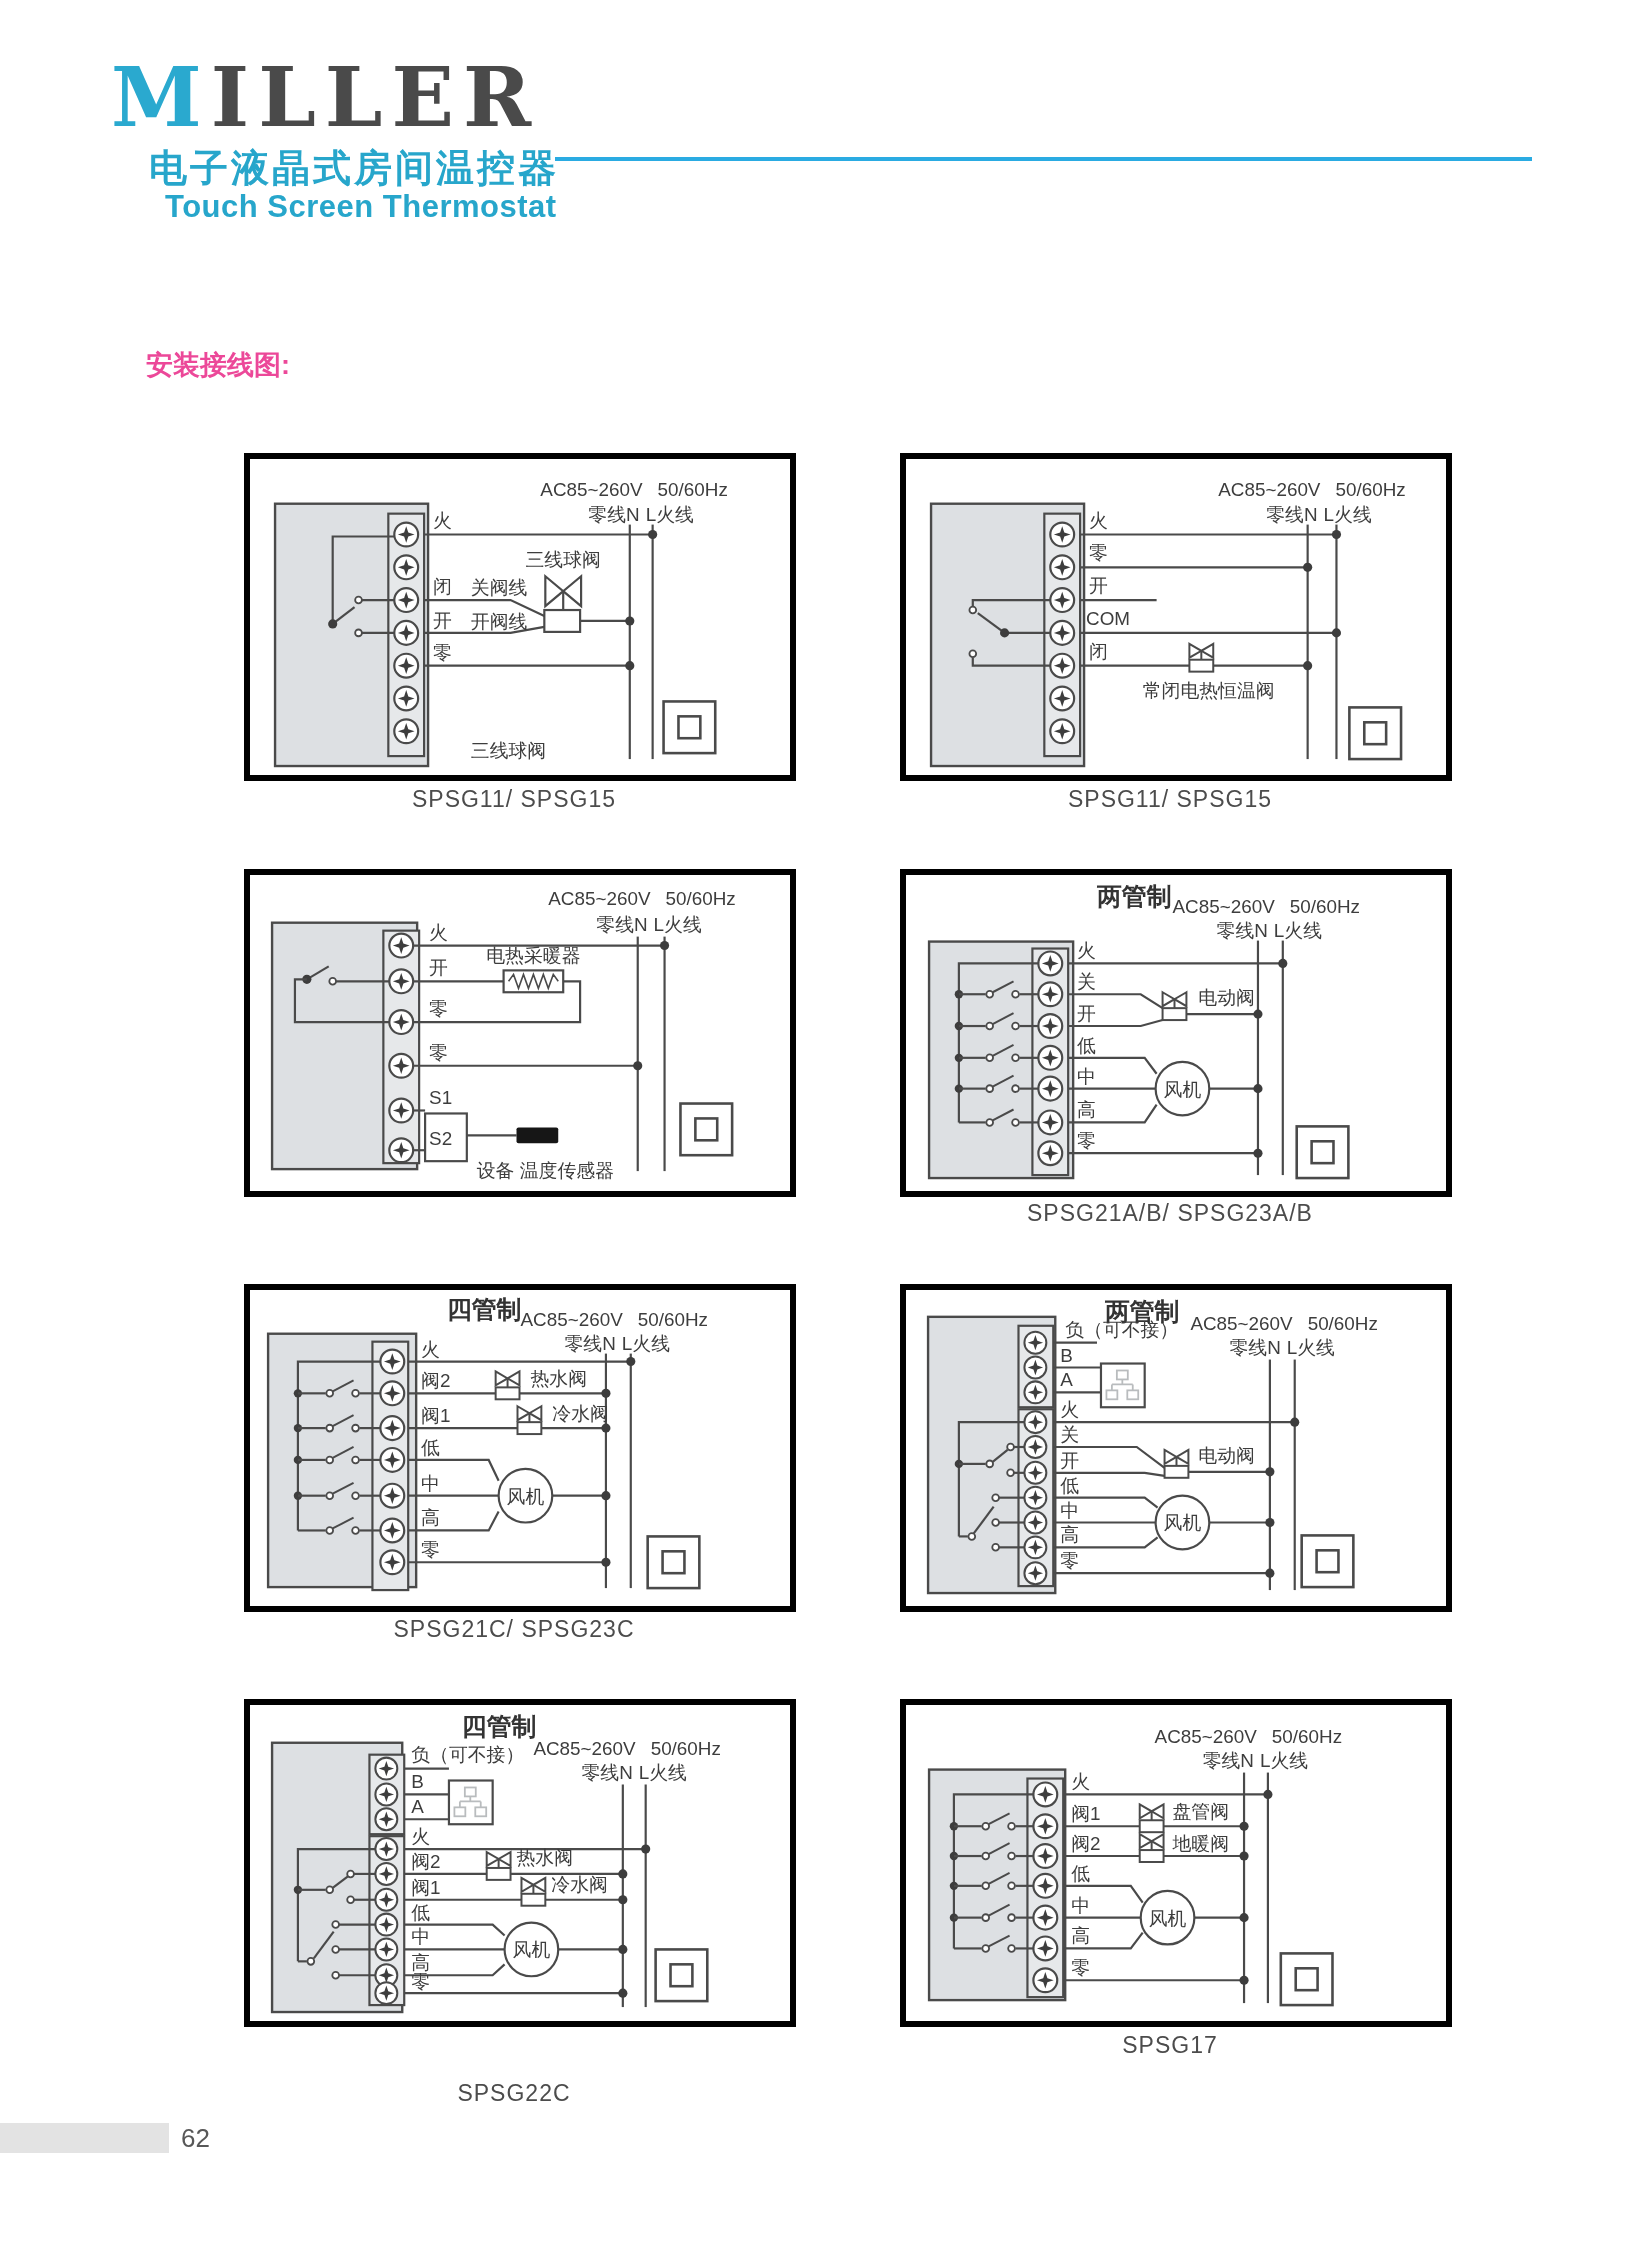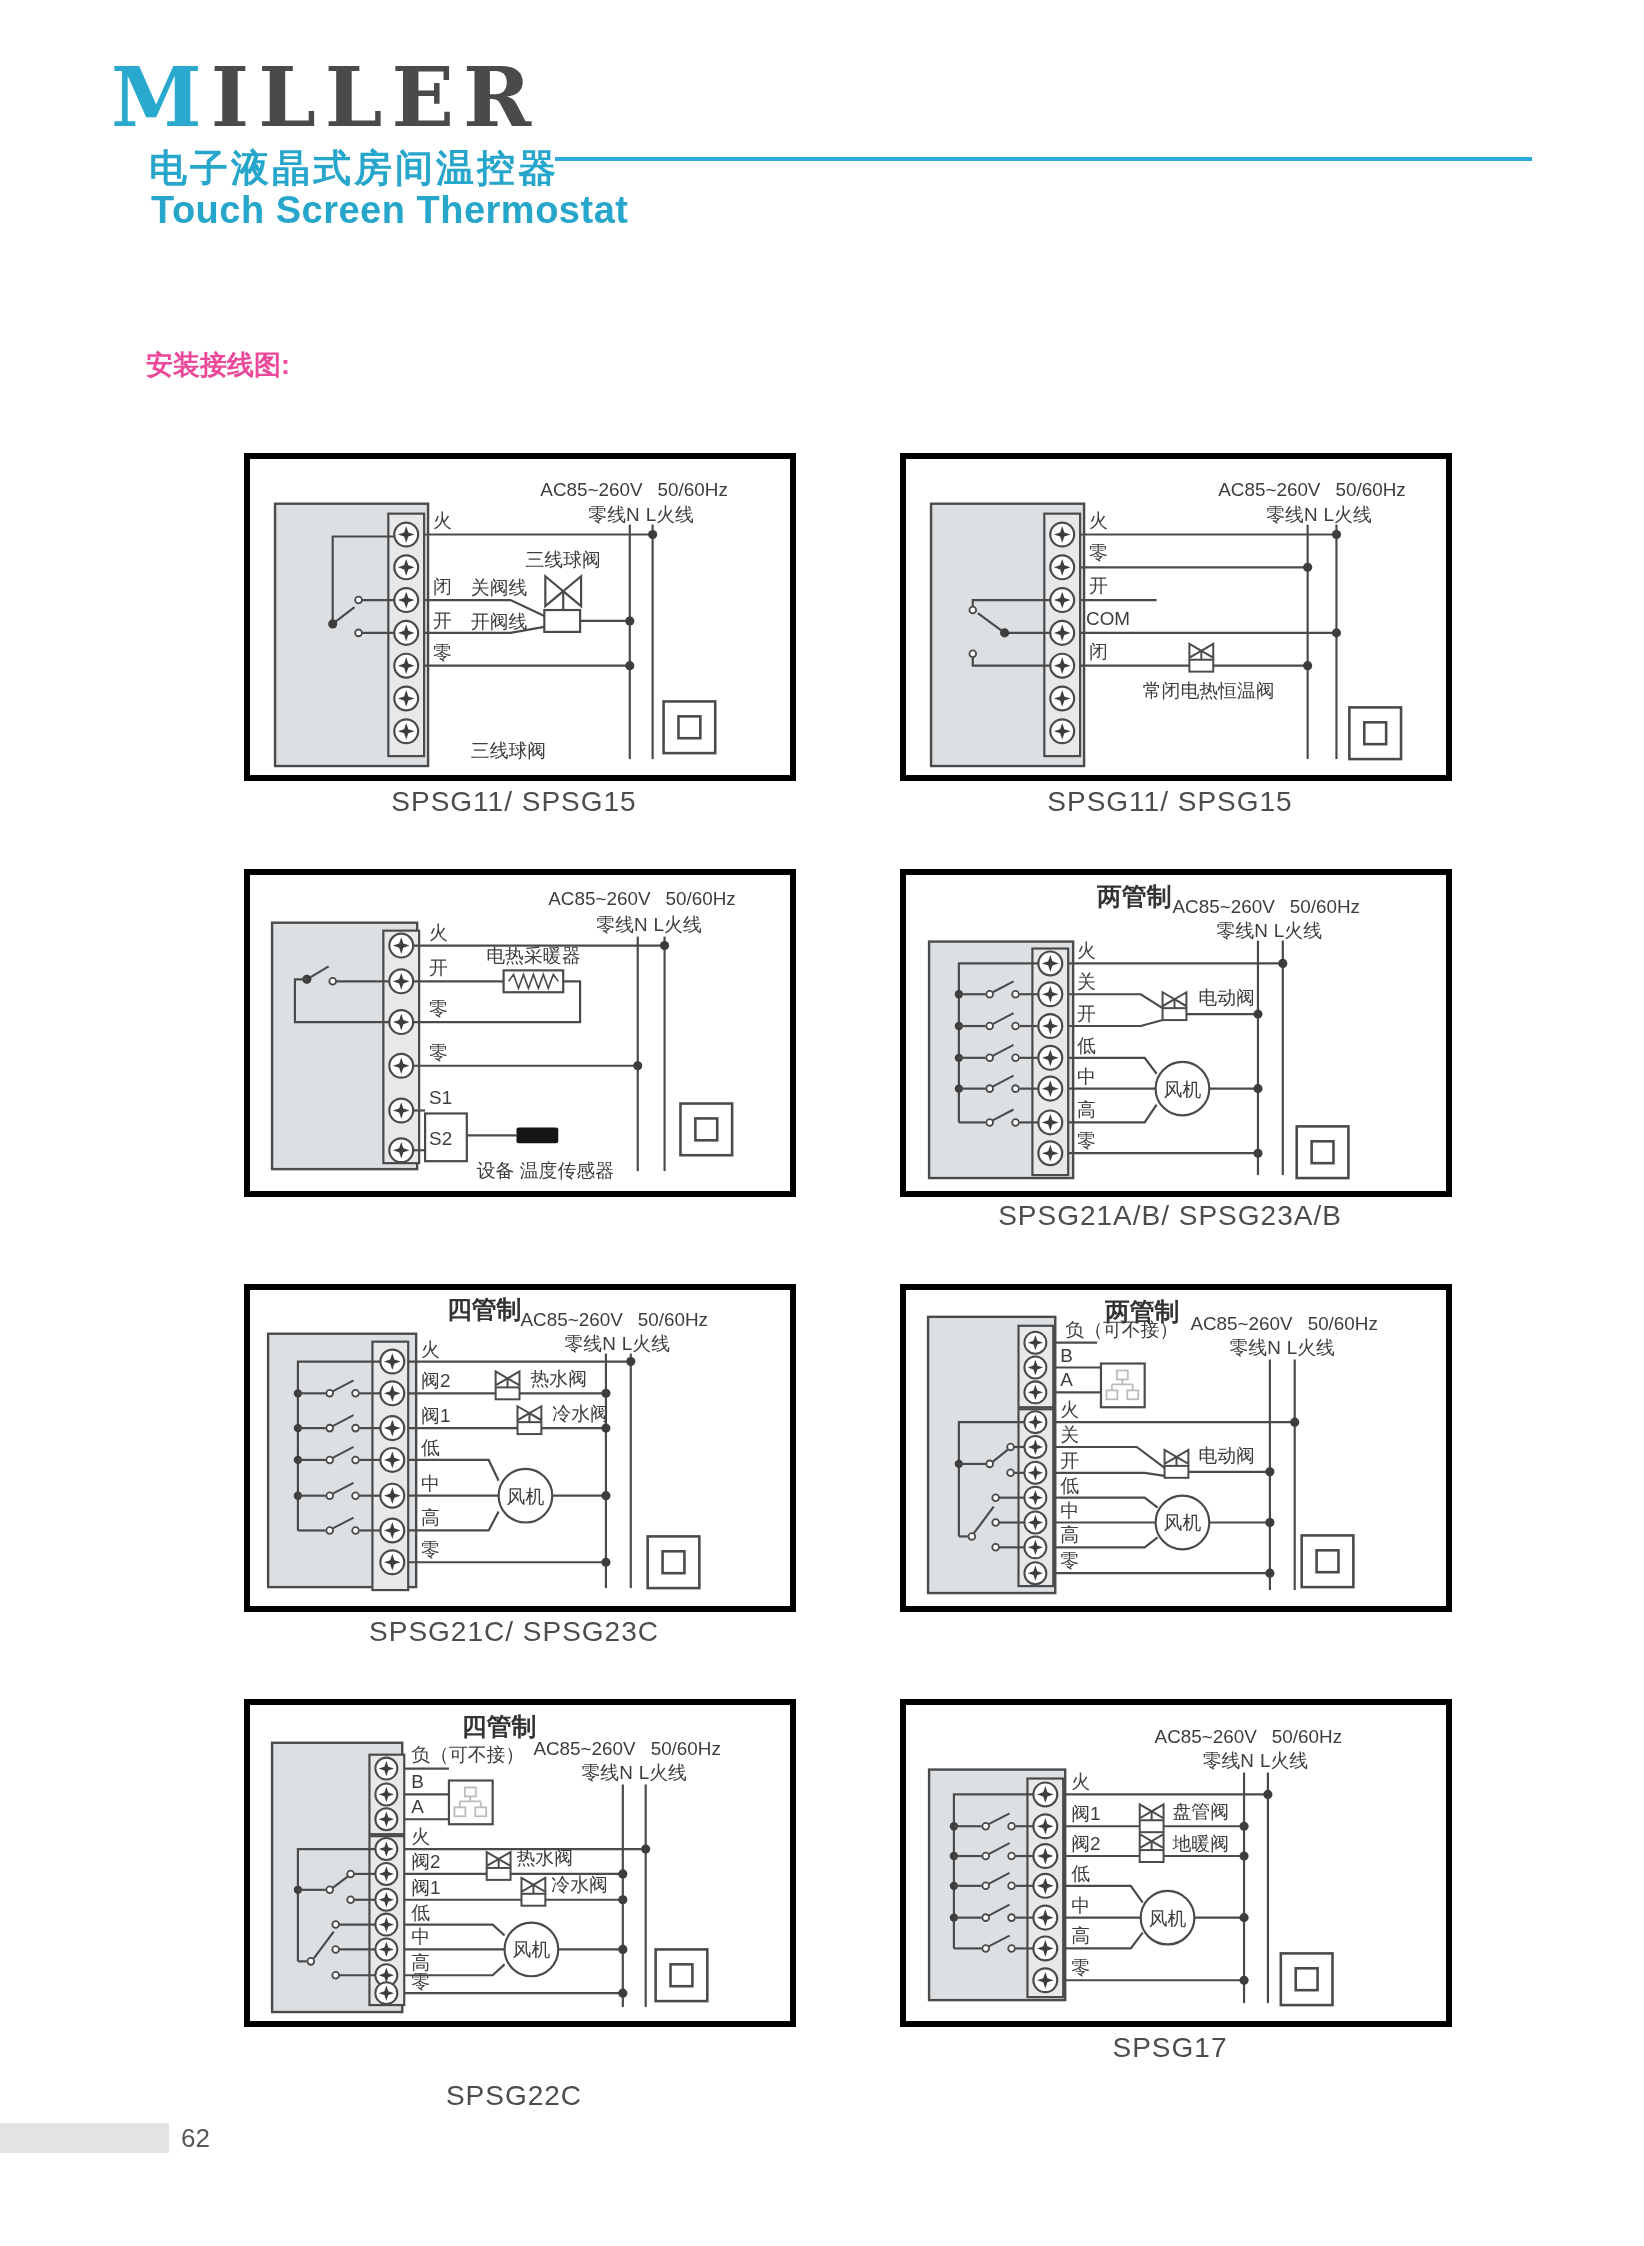--- a/index.html
+++ b/index.html
@@ -3,24 +3,24 @@
 <meta charset="utf-8">
 <style>
   html,body{margin:0;padding:0;background:#fff;}
   .page{position:relative;width:1645px;height:2167px;background:#fff;outline:1px solid #d8d8d8;
         font-family:"Liberation Sans","DejaVu Sans",sans-serif;overflow:hidden;}
   .logo{position:absolute;left:111px;top:52px;font-family:"DejaVu Serif","Liberation Serif",serif;
         font-weight:700;font-size:82px;letter-spacing:9px;color:#4a4a4a;line-height:1.1;}
   .logo .m{color:#2aa9cf;}
   .rule{position:absolute;left:555px;top:157px;width:977px;height:4px;background:#2aabe2;}
   .title-cn{position:absolute;left:149px;top:143px;font-size:38px;font-weight:bold;color:#27a6cb;letter-spacing:3px;}
-  .title-en{position:absolute;left:151px;top:189px;font-size:38px;font-weight:bold;color:#27a6cb;letter-spacing:0.5px;}
+  .title-en{position:absolute;left:165px;top:189px;font-size:31px;font-weight:bold;color:#27a6cb;letter-spacing:0.5px;}
   .section{position:absolute;left:146px;top:347px;font-size:27px;font-weight:bold;color:#ec4899;}
   .dbox{position:absolute;width:540px;height:316px;border:6px solid #000000;background:#fff;text-align:right;}
-  .cap{position:absolute;width:540px;text-align:center;font-size:28px;color:#4c4c4c;letter-spacing:1px;}
+  .cap{position:absolute;width:540px;text-align:center;font-size:23px;color:#4c4c4c;letter-spacing:1px;}
   .footer-bar{position:absolute;left:0;top:2123px;width:169px;height:30px;background:#e3e3e3;}
   .page-num{position:absolute;left:181px;top:2123px;font-size:26px;color:#585858;}
   svg{display:block;}
   svg text{font-family:"Liberation Sans","DejaVu Sans",sans-serif;}
   .t{font-size:19px;fill:#3d3d3d;}
   .p{font-size:19px;fill:#3d3d3d;}
   .ttl{font-size:25px;font-weight:600;fill:#333;}
   .w{stroke:#4a4a4a;stroke-width:2.2;fill:none;}
   .blk{fill:#dde0e3;stroke:#4a4a4a;stroke-width:2.4;}
   .strip{fill:#e6e8ea;stroke:#4a4a4a;stroke-width:2.2;}

